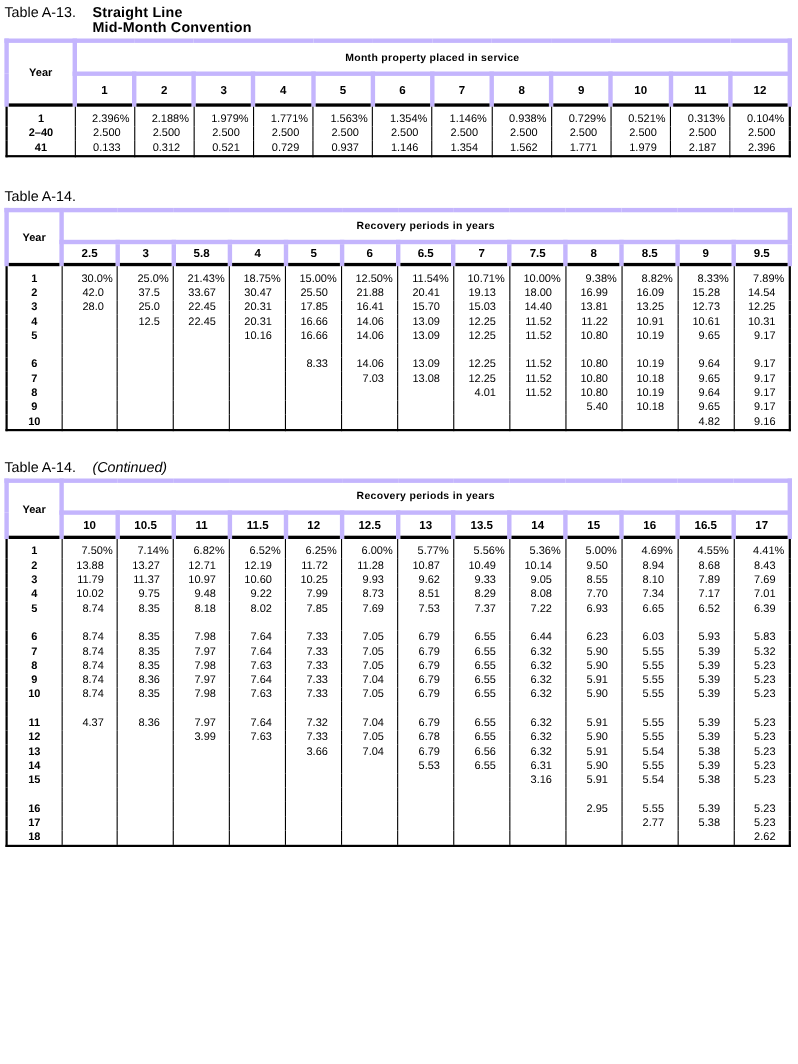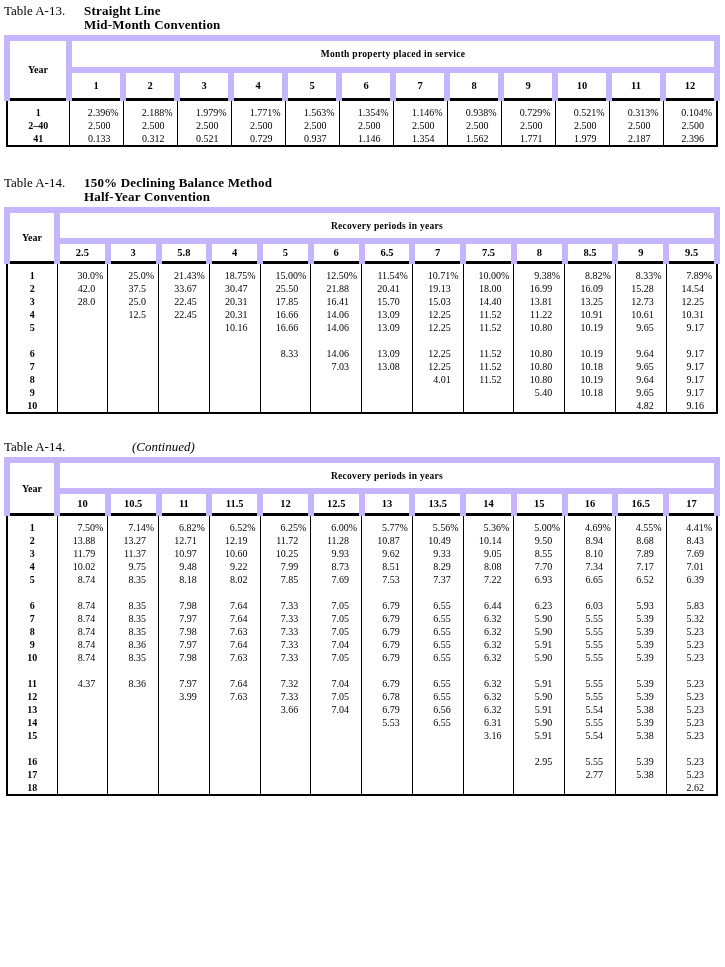--- a/index.html
+++ b/index.html
@@ -1,30 +1,30 @@
 <!DOCTYPE html>
 <html><head>
 <meta charset="utf-8">
 <style>
   html,body {margin:0; padding:0; background:#fff;}
   .page {
     width:725px; height:967px; box-sizing:border-box;
     background:#fff; color:#000;
     padding:4px 0 0 4px; position:relative;
-    font-family:Liberation Serif, serif;
+    font-family:Liberation Sans, sans-serif;
   }
   .ttl {display:flex; align-items:flex-start; font-size:13px; line-height:14px; margin:0 0 3px 0;}
   .ttl .lbl {flex:0 0 80px; width:80px;}
   .ttl .bold-ttl {font-weight:bold; letter-spacing:0.2px;}
-  .ttl .cont {font-style:italic;margin-left:48px;}
+  .ttl .cont {font-style:italic;}
   #sec-a14 {margin-top:29px;}
   #sec-a14c {margin-top:26px;}
 
   table.grid {border-collapse:collapse; table-layout:fixed; width:716px; border:2px solid #000; background:#fff;}
-  .grid th {border:6px solid #c4b5fd; padding:0; text-align:center; vertical-align:middle; font-weight:bold; overflow:hidden;}
+  .grid th {border:4px solid #c4b5fd; padding:0; text-align:center; vertical-align:middle; font-weight:bold; overflow:hidden;}
   .grid th.span-h {font-size:9.5px; letter-spacing:0.3px;}
   .grid th.col-h {font-size:10.5px; border-bottom:3px solid #000;}
   .grid th.year-h {font-size:10px; border-bottom:3px solid #000;}
   #t-a13 .span-h {height:26px;}
   #t-a13 .col-h  {height:25px;}
   #t-a14 .span-h, #t-a14c .span-h {height:25px;}
   #t-a14 .col-h  {height:17px;}
   #t-a14c .col-h {height:19px;}
 
   .grid td {
@@ -136,24 +136,20 @@
             <td class="val">2.187</td>
             <td class="val">2.396</td>
           </tr>
         </tbody>
       </table>
   </section>
 
   <section id="sec-a14">
     <div class="ttl">
       <span class="lbl">Table A-14.</span>
-      <span class="bold-ttl">
-        <span>150% Declining Balance Method</span><br>
-        <span>Half-Year Convention</span>
-      </span>
     </div>
     <table class="grid" id="t-a14">
         <colgroup>
           <col class="year-col">
           <col>
           <col>
           <col>
           <col>
           <col>
           <col>

